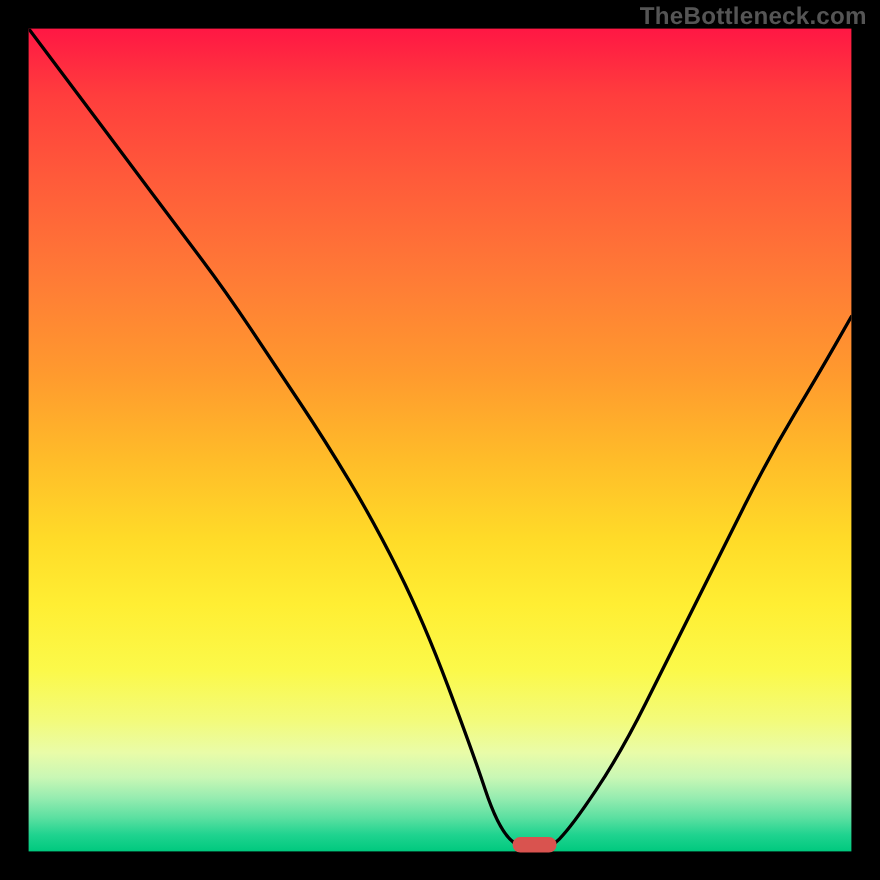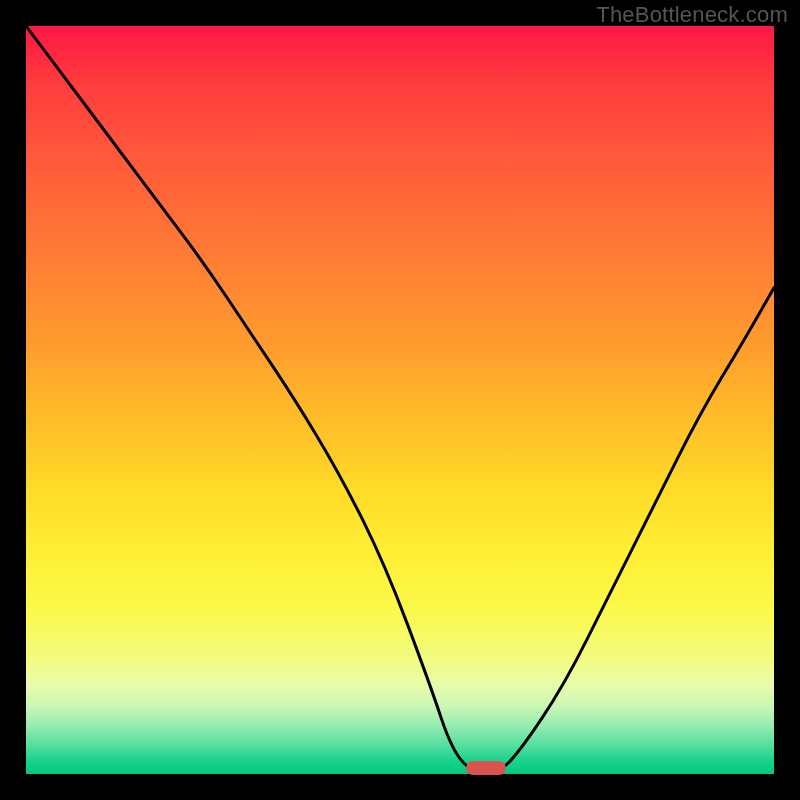--- a/index.html
+++ b/index.html
@@ -16,21 +16,21 @@
     width: 800px;
     height: 800px;
     background: #000;
   }
   .watermark {
     position: absolute;
     top: 2px;
     right: 12px;
     color: #555;
     font-size: 22px;
-    font-weight: 400;
+    font-weight: 700;
     letter-spacing: 0.2px;
     z-index: 10;
   }
   .plot-area {
     position: absolute;
     left: 26px;
     top: 26px;
     width: 748px;
     height: 748px;
     background: linear-gradient(to bottom,

